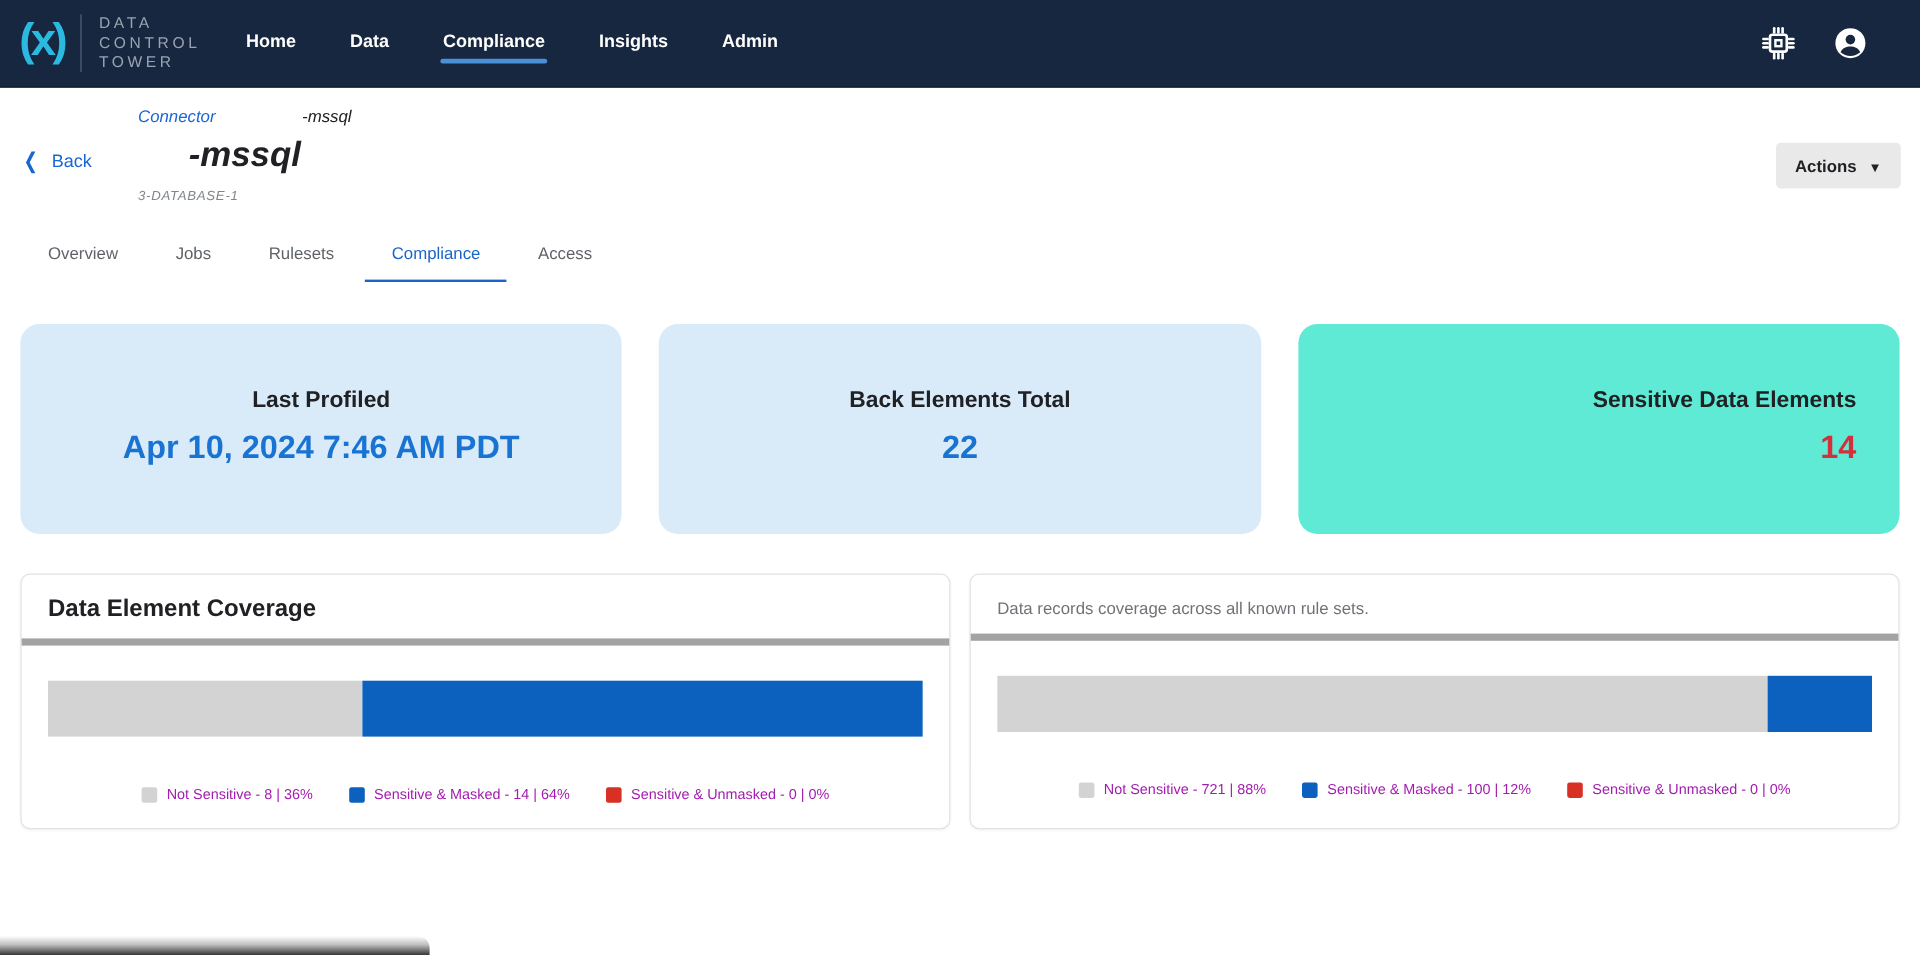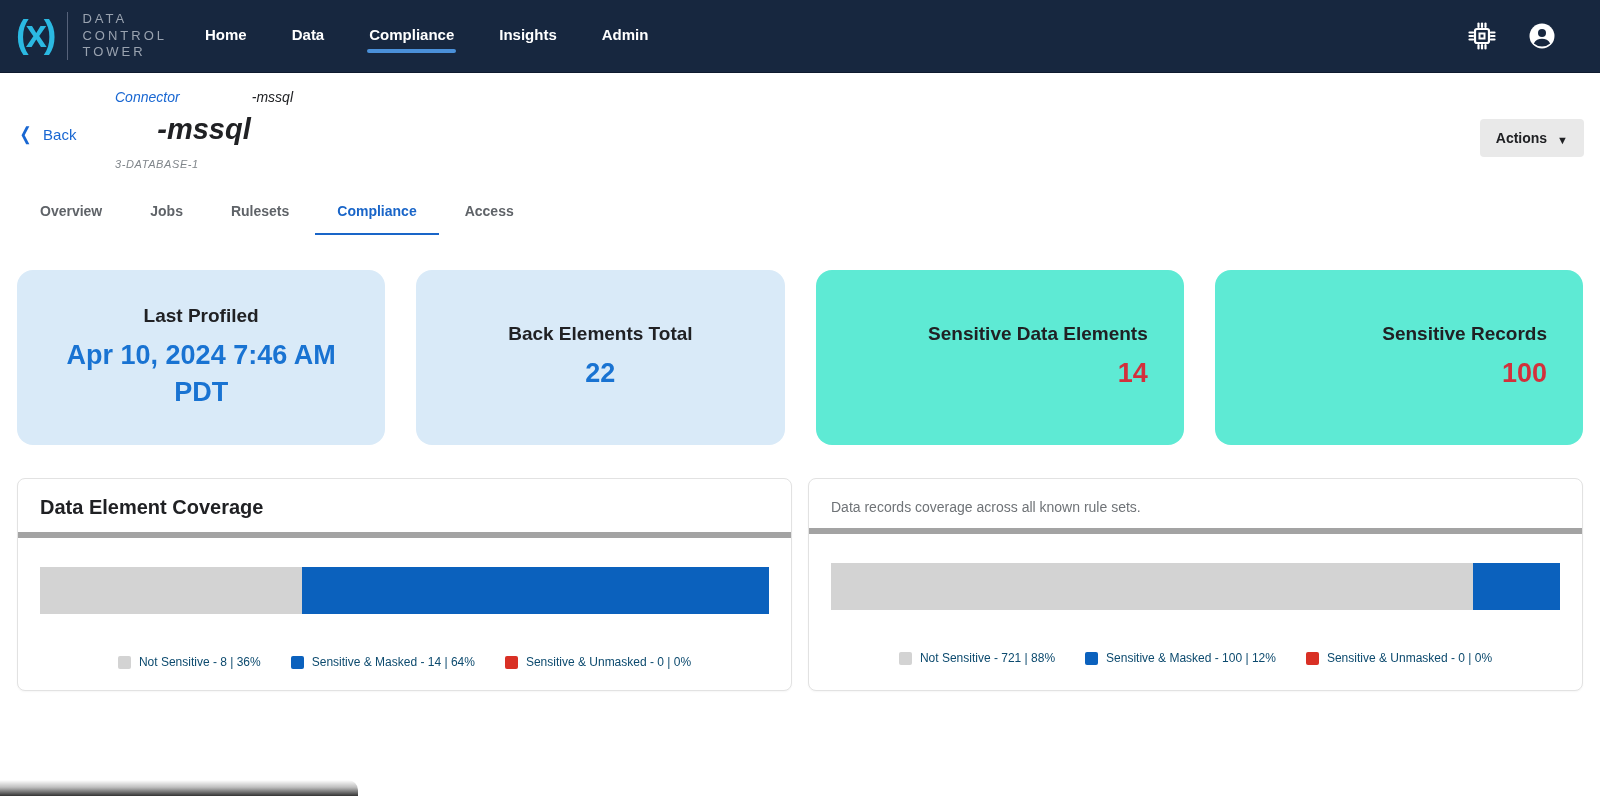--- a/index.html
+++ b/index.html
@@ -36,21 +36,21 @@
   .page-subtitle { margin-top:12px; font-size:11px; color:#80868b; letter-spacing:0.6px;
                    text-transform:uppercase; }
   .actions-button { position:absolute; right:16px; top:38px; background:#e9e9e9;
                     border:none; border-radius:4px; padding:11px 16px; font-size:14px;
                     font-weight:bold; color:#202124; display:flex; align-items:flex-end;
                     gap:10px; cursor:pointer; font-family:inherit; }
   .caret { font-size:11px; }
 
   
   .tabs { display:flex; gap:4px; padding-left:18px; margin-top:2px; }
-  .tab { padding:14px 22px; font-size:14px; font-weight:bold; color:#5f6368;
+  .tab { padding:14px 22px; font-size:14px; font-weight:normal; color:#5f6368;
          cursor:pointer; border-bottom:2px solid transparent; }
   .tab.active { color:#1965c8; border-bottom-color:#1965c8; }
 
   
   .cards { display:flex; gap:31px; padding:0 17px; margin-top:35px; }
   .card { flex:1; height:175px; border-radius:16px; display:flex; flex-direction:column;
           align-items:center; justify-content:center; text-align:center; padding:0 36px; }
   .card-blue { background:#d9eaf8; }
   .card-pink { background:#5eead4;align-items:flex-end; }
   .card-title { font-size:19px; font-weight:bold; color:#202124; }
@@ -61,21 +61,21 @@
   
   .panels { display:flex; gap:16px; padding:0 17px; margin-top:33px; }
   .panel { flex:1; background:#ffffff; border:1px solid #e2e2e2; border-radius:8px;
            box-shadow:0 1px 2px rgba(0,0,0,0.04); }
   .panel-header { padding:17px 22px 13px; border-bottom:6px solid #a3a3a3; }
   .panel-title { font-size:20px; font-weight:bold; color:#202124; }
   .panel-subtitle { font-size:14px; color:#6f7377; margin-top:3px; }
   .stacked-bar { display:flex; height:47px; margin:29px 22px 0; overflow:hidden; }
   .bar-segment { height:100%; }
   .legend { display:flex; justify-content:center; gap:30px; margin:41px 10px 21px; }
-  .legend-item { display:flex; align-items:center; gap:8px; font-size:12px; color:#0c4a6e; }
+  .legend-item { display:flex; align-items:center; gap:8px; font-size:12px; color:#a21caf; }
   .legend-swatch { width:13px; height:13px; border-radius:2px; flex:none; }
 
   
   .bottom-overlay { position:absolute; left:0; bottom:0; width:358px; height:16px;
     background:linear-gradient(180deg, rgba(0,0,0,0) 0%, rgba(0,0,0,0.25) 45%, rgba(0,0,0,0.8) 100%);
     border-top-right-radius:10px; }
 </style>
 </head>
 <body>
 
@@ -154,24 +154,20 @@
     <div class="card-value">Apr 10, 2024 7:46 AM PDT</div>
   </div>
   <div class="card card-blue">
     <div class="card-title">Back Elements Total</div>
     <div class="card-value">22</div>
   </div>
   <div class="card card-pink">
     <div class="card-title">Sensitive Data Elements</div>
     <div class="card-value">14</div>
   </div>
-  <div class="card card-pink">
-    <div class="card-title">Sensitive Records</div>
-    <div class="card-value">100</div>
-  </div>
 </section>
 
 <section class="panels">
 
   <div class="panel">
     <div class="panel-header">
       <div class="panel-title">Data Element Coverage</div>
     </div>
     <div class="stacked-bar">
       <div class="bar-segment" style="width: 36%; background: rgb(211, 211, 211);"></div>

